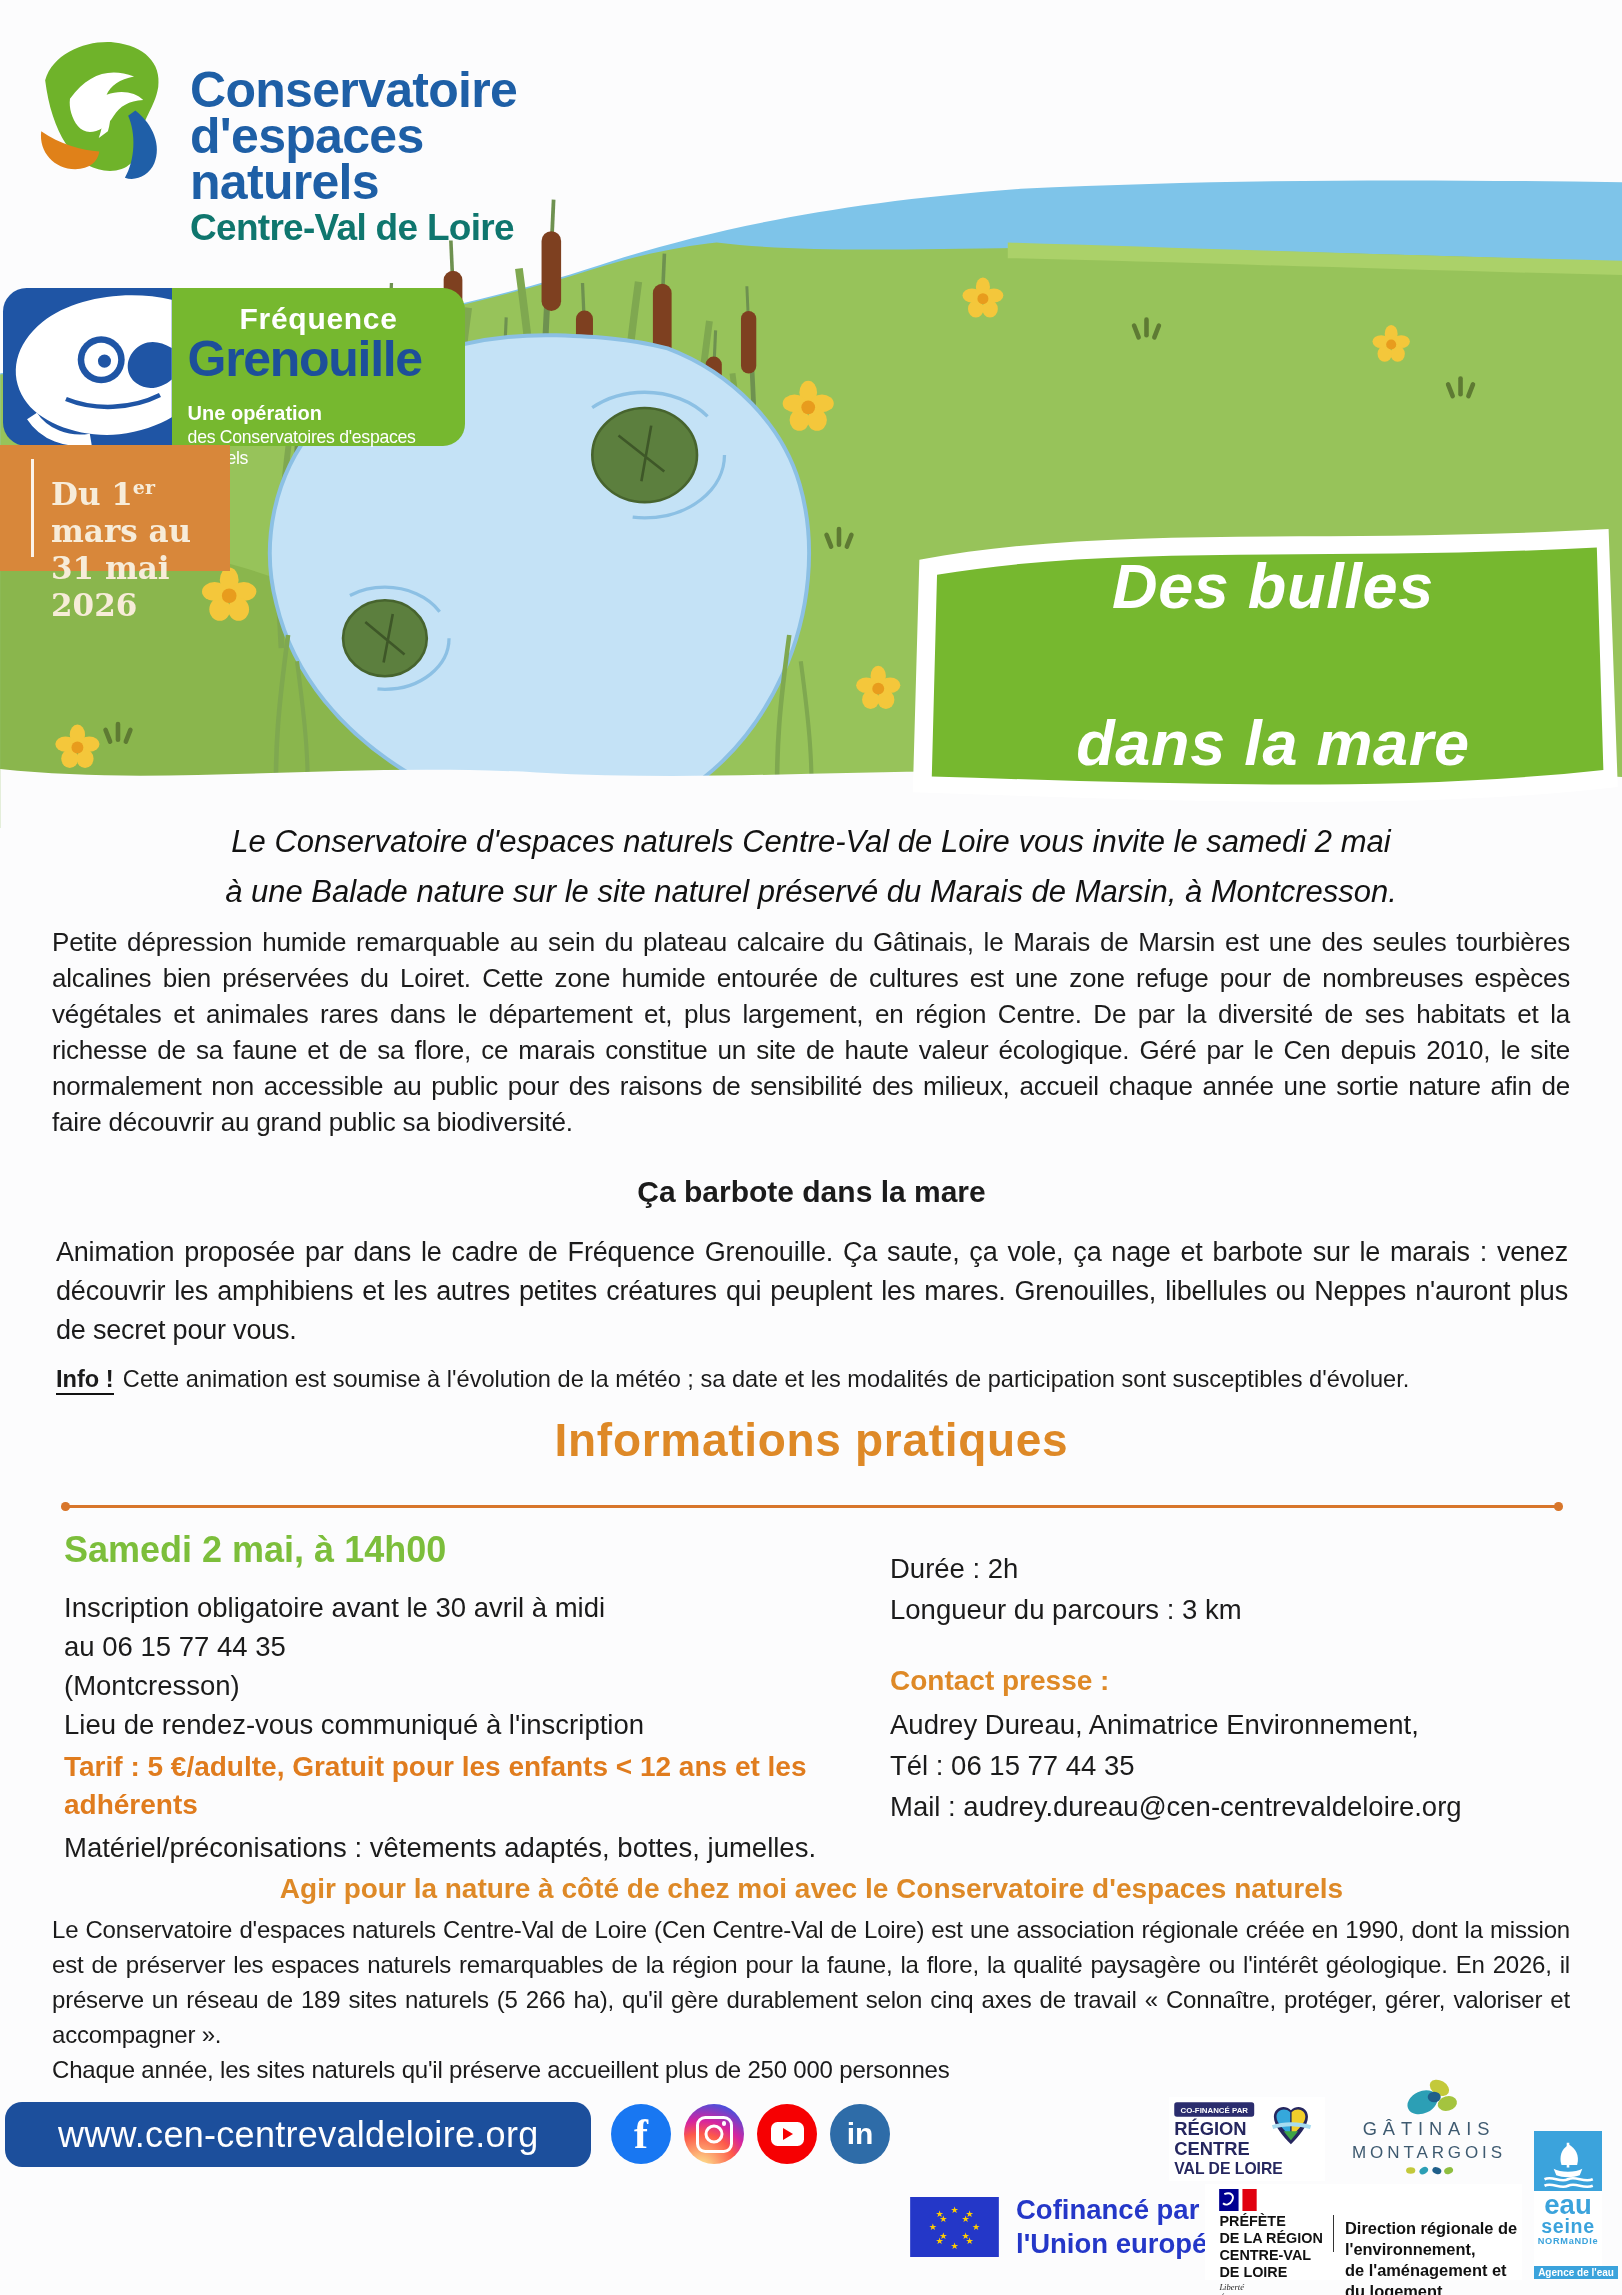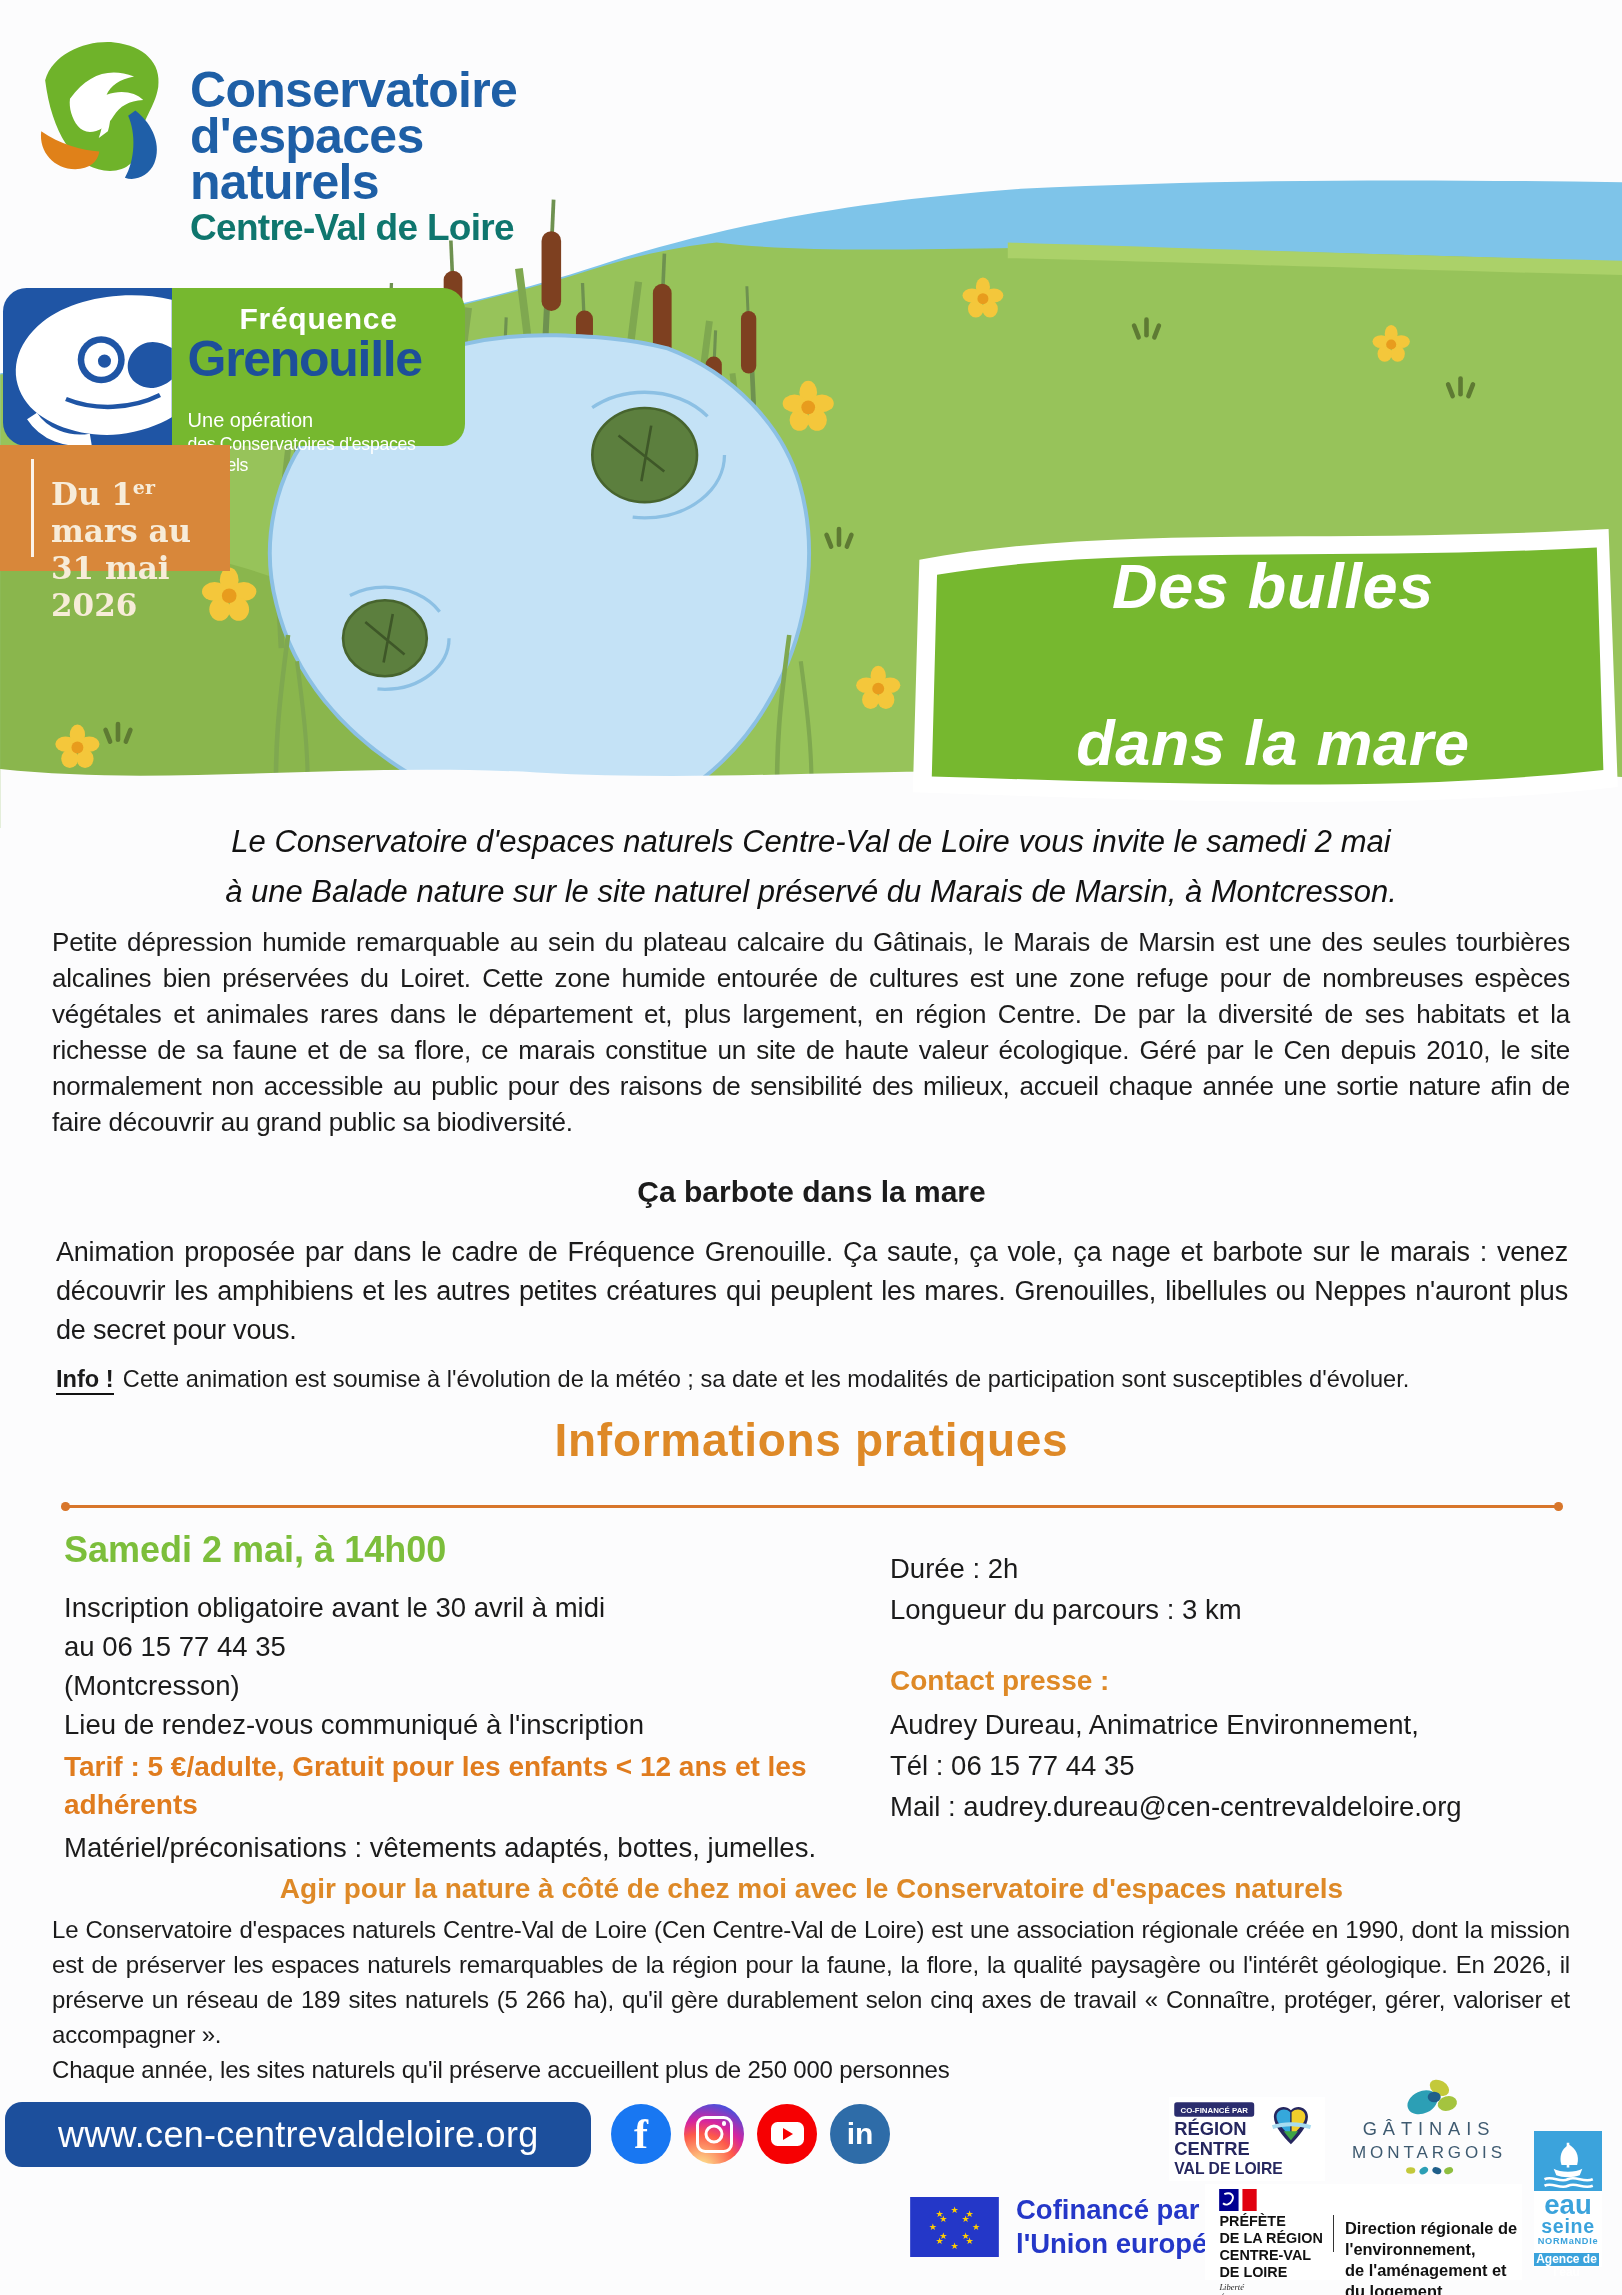--- a/index.html
+++ b/index.html
@@ -17,21 +17,21 @@
   .scene{position:absolute;top:177px;left:0;width:1623px;height:651px;}
 
   
   .freq-badge{position:absolute;top:288px;left:2.6px;width:462px;height:158px;}
   .freq-green{position:absolute;left:154px;top:0;right:0;bottom:0;background:#76B82F;
               border-radius:0 22px 22px 0;padding:14.4px 0 0 31px;box-sizing:border-box;}
   .freq-blue{position:absolute;left:0;top:0;width:169px;height:158px;background:#1F55A5;
              border-radius:23.6px 0 0 23.6px;overflow:hidden;}
   .freq-t1{font-size:30px;font-weight:bold;color:#fff;text-align:center;width:262px;letter-spacing:0.7px;}
   .freq-t2{font-size:50px;font-weight:bold;color:#1D4F9A;letter-spacing:-1.3px;margin-top:-6.5px;}
-  .freq-s1{font-size:20px;font-weight:normal;color:#fff;margin-top:21px;}
+  .freq-s1{font-size:20px;font-weight:bold;color:#fff;margin-top:14px;}
   .freq-s2{font-size:17.7px;color:#fff;margin-top:2.6px;letter-spacing:-0.3px;}
 
   
   .date-badge{position:absolute;left:0;top:445px;width:230px;height:126px;background:#D8873A;}
   .date-line{position:absolute;left:31px;top:14.4px;bottom:14.4px;width:3.3px;background:rgba(255,255,255,.9);}
   .date-text{position:absolute;left:51px;top:23.6px;font-family:"DejaVu Serif","Liberation Serif",serif;
              font-weight:bold;color:#F7ECD9;font-size:31px;line-height:37px;}
   .date-text sup{font-size:19px;}
 
   
@@ -96,22 +96,22 @@
   .logo-gatinais{position:absolute;left:1344px;top:2076px;width:170px;height:111px;text-align:center;}
   .gat-l1{font-size:18.3px;letter-spacing:5.9px;color:#3E5A70;margin-top:42px;}
   .gat-l2{font-size:17px;letter-spacing:3.9px;color:#3E5A70;margin-top:2.6px;}
   .gat-sub{font-size:7.2px;letter-spacing:1.3px;color:#8C8C8C;margin-top:11.8px;}
   .logo-eau{position:absolute;left:1534px;top:2131px;width:68px;height:136px;background:#fff;
             text-align:center;}
   .eau-top{width:68px;height:60px;background:#3BA3DC;}
   .eau-l1{font-size:27.5px;font-weight:bold;color:#3BA3DC;line-height:25px;margin-top:1.3px;}
   .eau-l2{font-size:19.6px;font-weight:bold;color:#3BA3DC;line-height:18.3px;letter-spacing:0.7px;}
   .eau-l3{font-size:9.2px;font-weight:bold;color:#3BA3DC;letter-spacing:0.7px;line-height:11.8px;}
-  .eau-bar{width:65px;height:13px;background:#3BA3DC;color:#fff;font-size:12px;font-weight:bold;
-           line-height:13px;margin-top:6px;}
+  .eau-bar{width:84px;height:13px;background:#3BA3DC;color:#fff;font-size:10px;font-weight:bold;
+           line-height:13px;margin-top:19px;}
   .logo-eu{position:absolute;left:910px;top:2193px;display:flex;align-items:center;gap:17px;}
   .eu-text{font-size:27.5px;font-weight:bold;color:#2437C8;line-height:34px;}
   .logo-prefete{position:absolute;left:1205px;top:2184px;width:317px;height:96px;background:#fff;}
   .pref-text{position:absolute;left:14.4px;top:29px;font-size:14.4px;font-weight:bold;color:#111;line-height:17px;}
   .pref-motto2{position:absolute;left:14.4px;top:98px;font-size:8.5px;font-style:italic;
               font-family:"Liberation Serif",serif;color:#222;line-height:10.5px;}
   .pref-div{position:absolute;left:128px;top:31px;width:1.3px;height:37px;background:#333;}
   .dreal{position:absolute;left:140px;top:34px;font-size:16.4px;font-weight:bold;color:#111;line-height:21px;}
 </style>
 </head>

